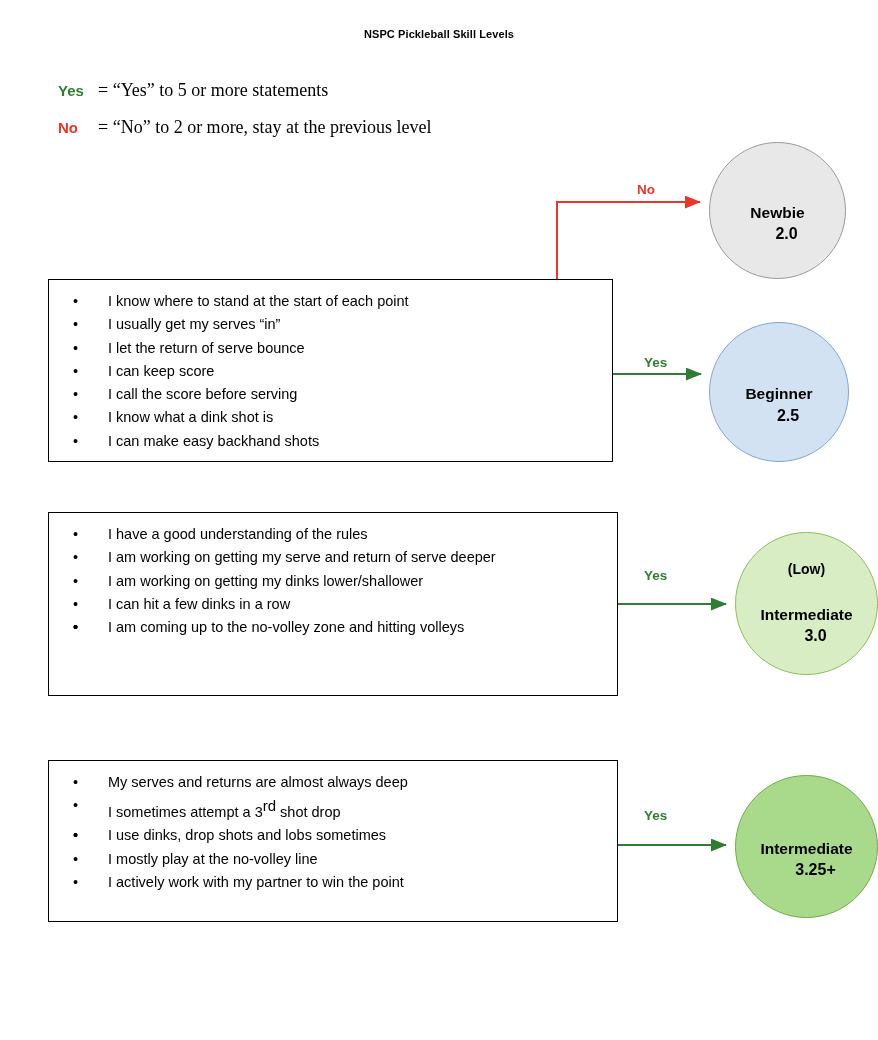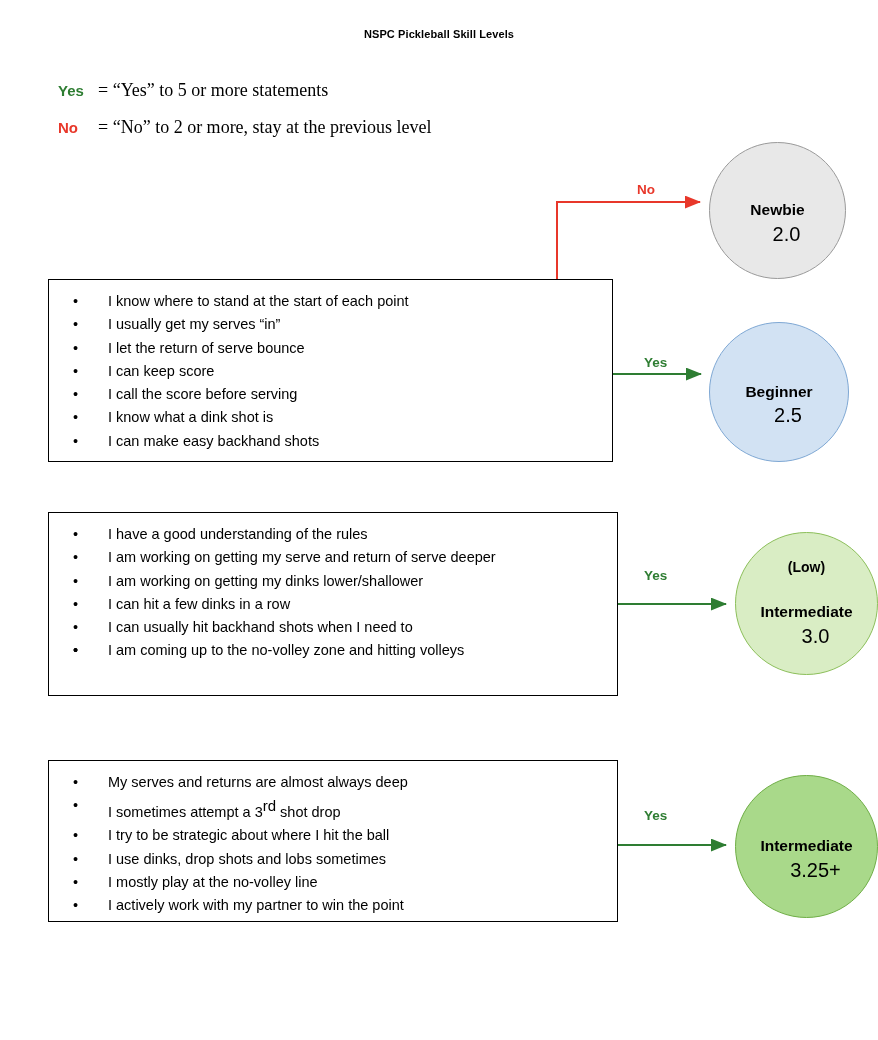--- a/index.html
+++ b/index.html
@@ -90,22 +90,22 @@
   .level-circle .lvl-name {
     font-size: 15.5px;
     font-weight: bold;
     margin-top: 26px;
   }
   .level-circle .lvl-sub {
     font-size: 14px;
     font-weight: bold;
   }
   .level-circle .lvl-num {
-    font-size: 20px;
-    font-weight: normal;
+    font-size: 16px;
+    font-weight: bold;
     margin-left: 18px;
   }
 
   .arrow-label {
     position: absolute;
     font-size: 13.5px;
     font-weight: bold;
   }
   .arrow-label.yes { color: #2e7d32; }
   .arrow-label.no  { color: #e8372a; }
@@ -168,31 +168,31 @@
     <li><span class="bullet">•</span><span>I can make easy backhand shots</span></li>
   </ul>
 </div>
 
 <div class="criteria-box" style="left:48px; top:512px; width:570px; height:184px;">
   <ul class="criteria-list">
     <li><span class="bullet">•</span><span>I have a good understanding of the rules</span></li>
     <li><span class="bullet">•</span><span>I am working on getting my serve and return of serve deeper</span></li>
     <li><span class="bullet">•</span><span>I am working on getting my dinks lower/shallower</span></li>
     <li><span class="bullet">•</span><span>I can hit a few dinks in a row</span></li>
-    <li><span class="bullet">•</span><span>I can usually hit backhand shots when I need to</span></li>
+    <li><span class="bullet">•</span></li>
     <li><span class="bullet">•</span></li>
     <li><span class="bullet">•</span><span>I am coming up to the no-volley zone and hitting volleys</span></li>
   </ul>
 </div>
 
 <div class="criteria-box" style="left:48px; top:760px; width:570px; height:162px;">
   <ul class="criteria-list">
     <li><span class="bullet">•</span><span>My serves and returns are almost always deep</span></li>
     <li><span class="bullet">•</span><span><span>I sometimes attempt a 3</span><sup>rd</sup><span> shot drop</span></span></li>
-    <li><span class="bullet">•</span><span>I try to be strategic about where I hit the ball</span></li>
+    <li><span class="bullet">•</span></li>
     <li><span class="bullet">•</span><span>I  use dinks, drop shots and lobs sometimes</span></li>
     <li><span class="bullet">•</span><span>I mostly play at the no-volley line</span></li>
     <li><span class="bullet">•</span><span>I actively work with my partner to win the point</span></li>
   </ul>
 </div>
 
 <div class="level-circle" style="left:709px; top:142px; width:137px; height:137px; background:#e8e8e8; border:1.5px solid #9a9a9a;">
   <div class="lvl-name">Newbie</div>
   <div class="lvl-num">2.0</div>
 </div>

